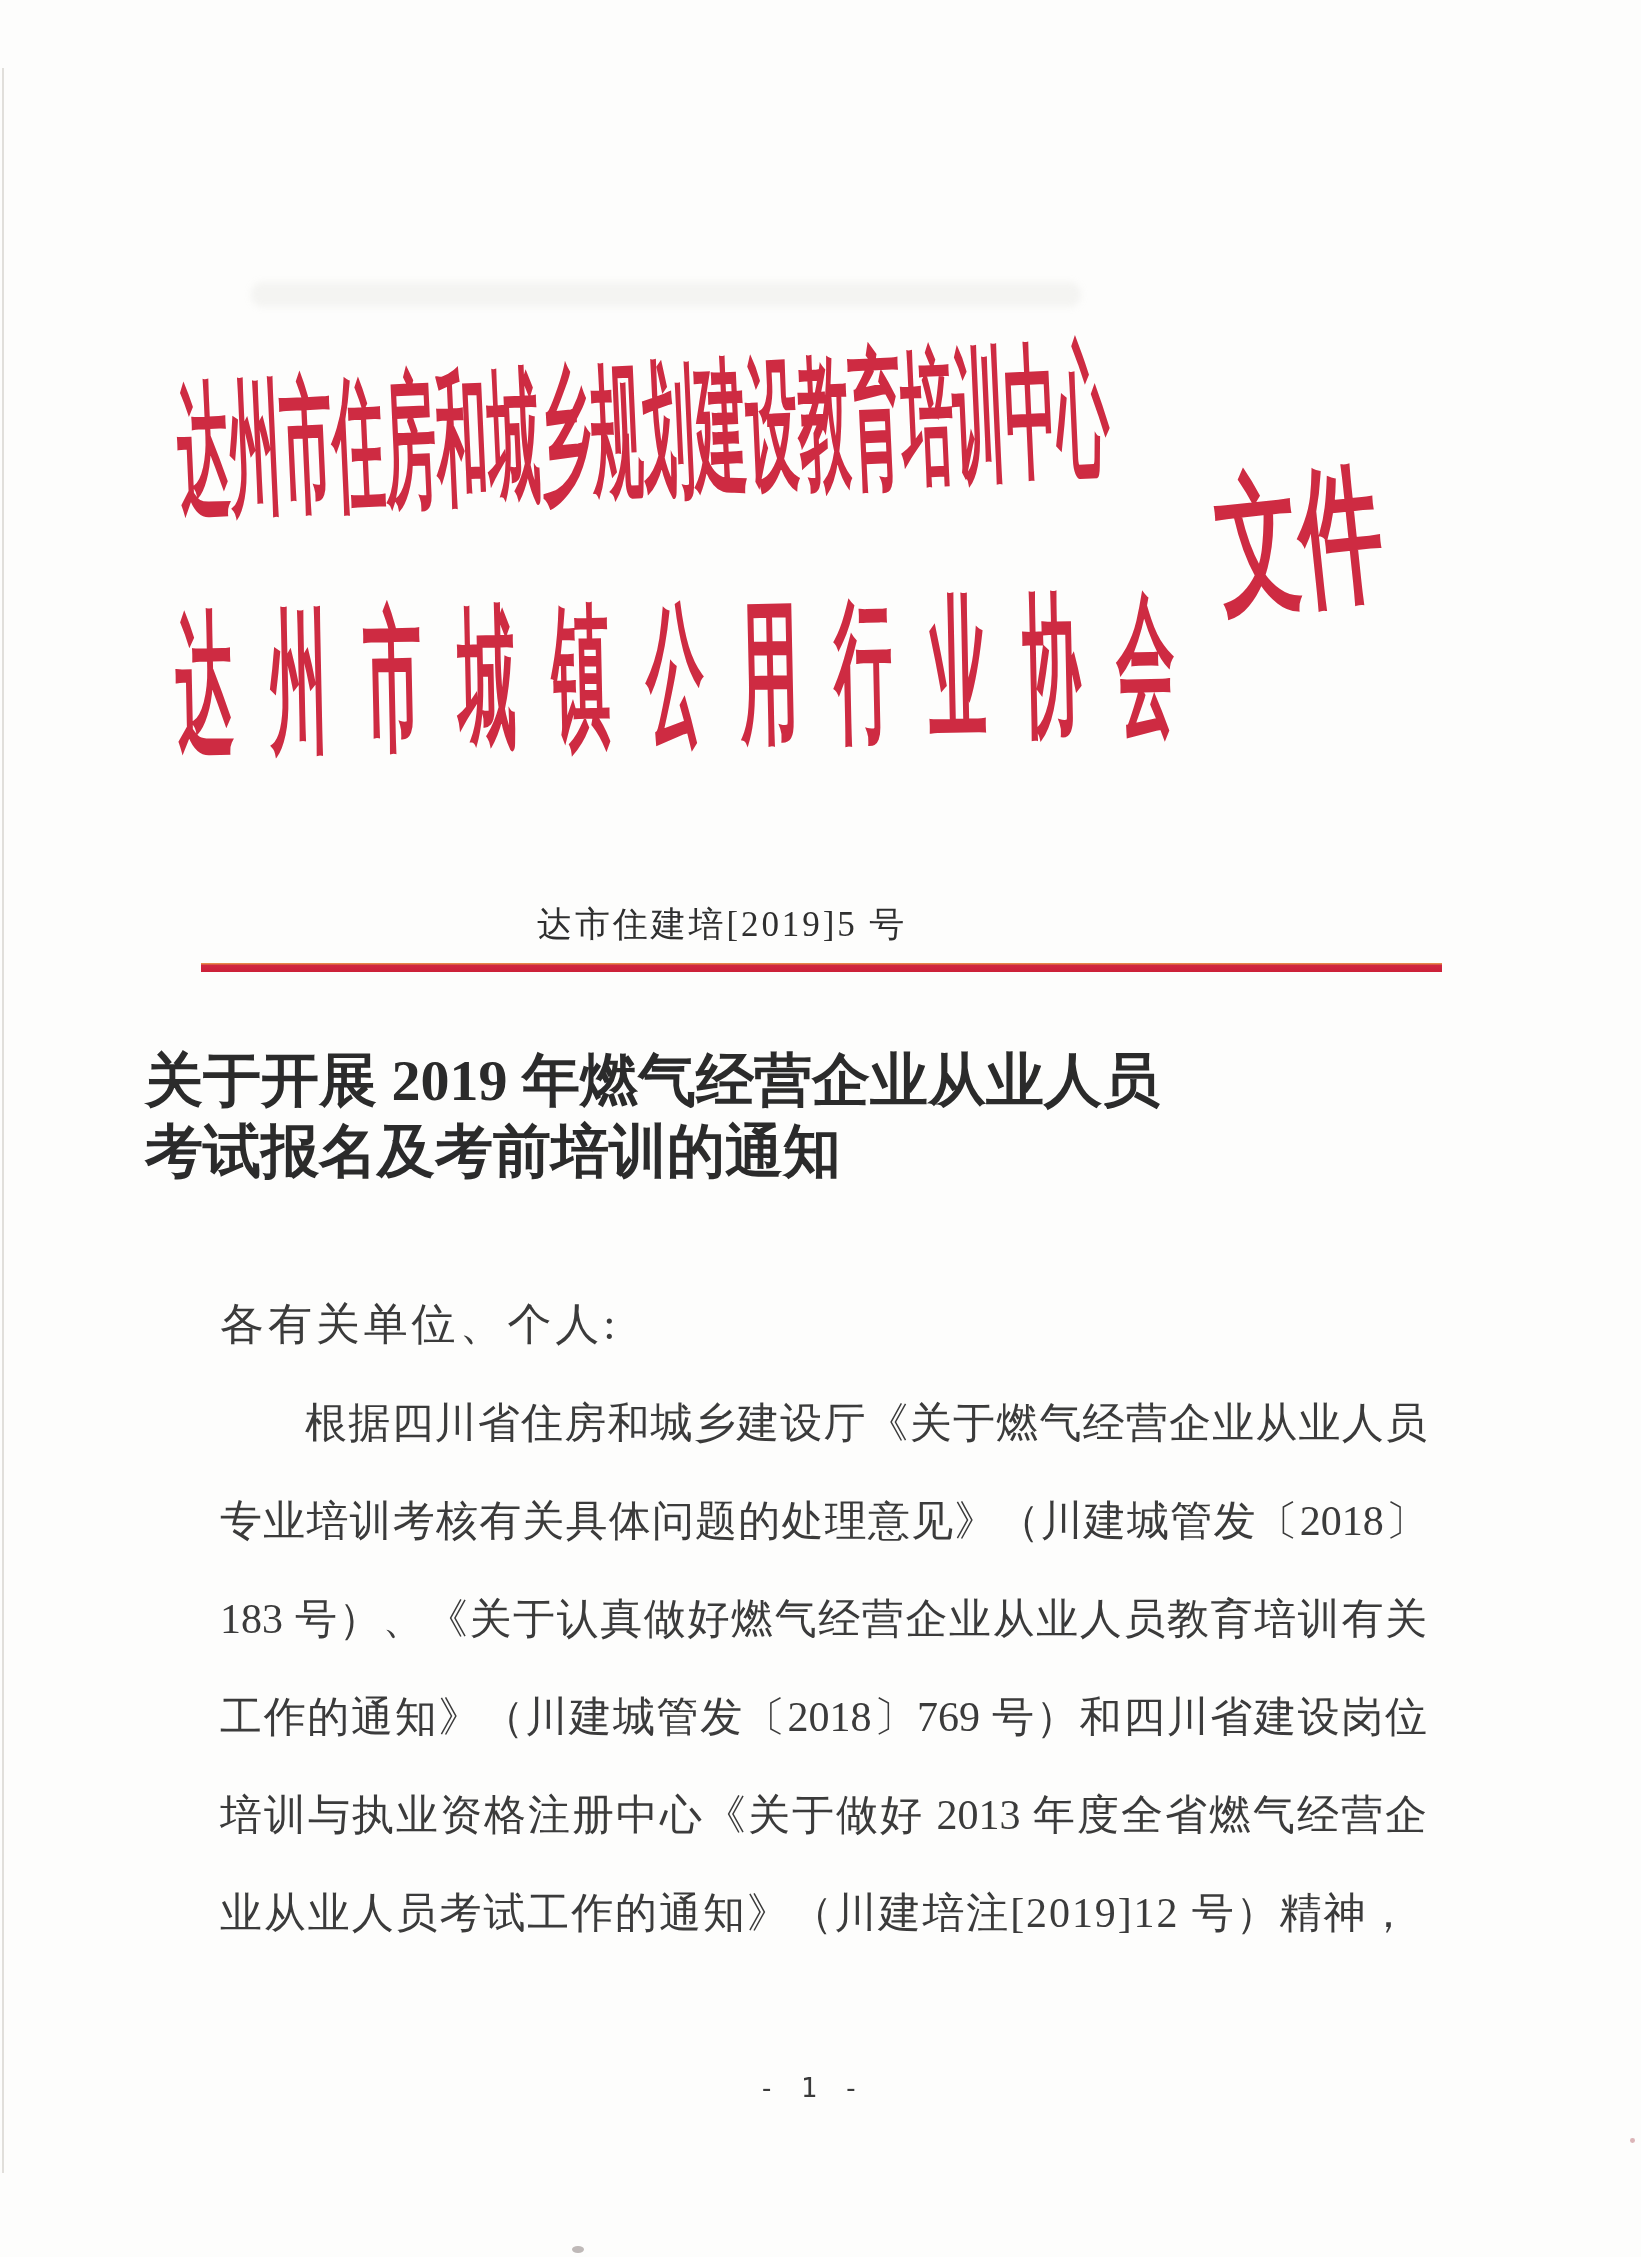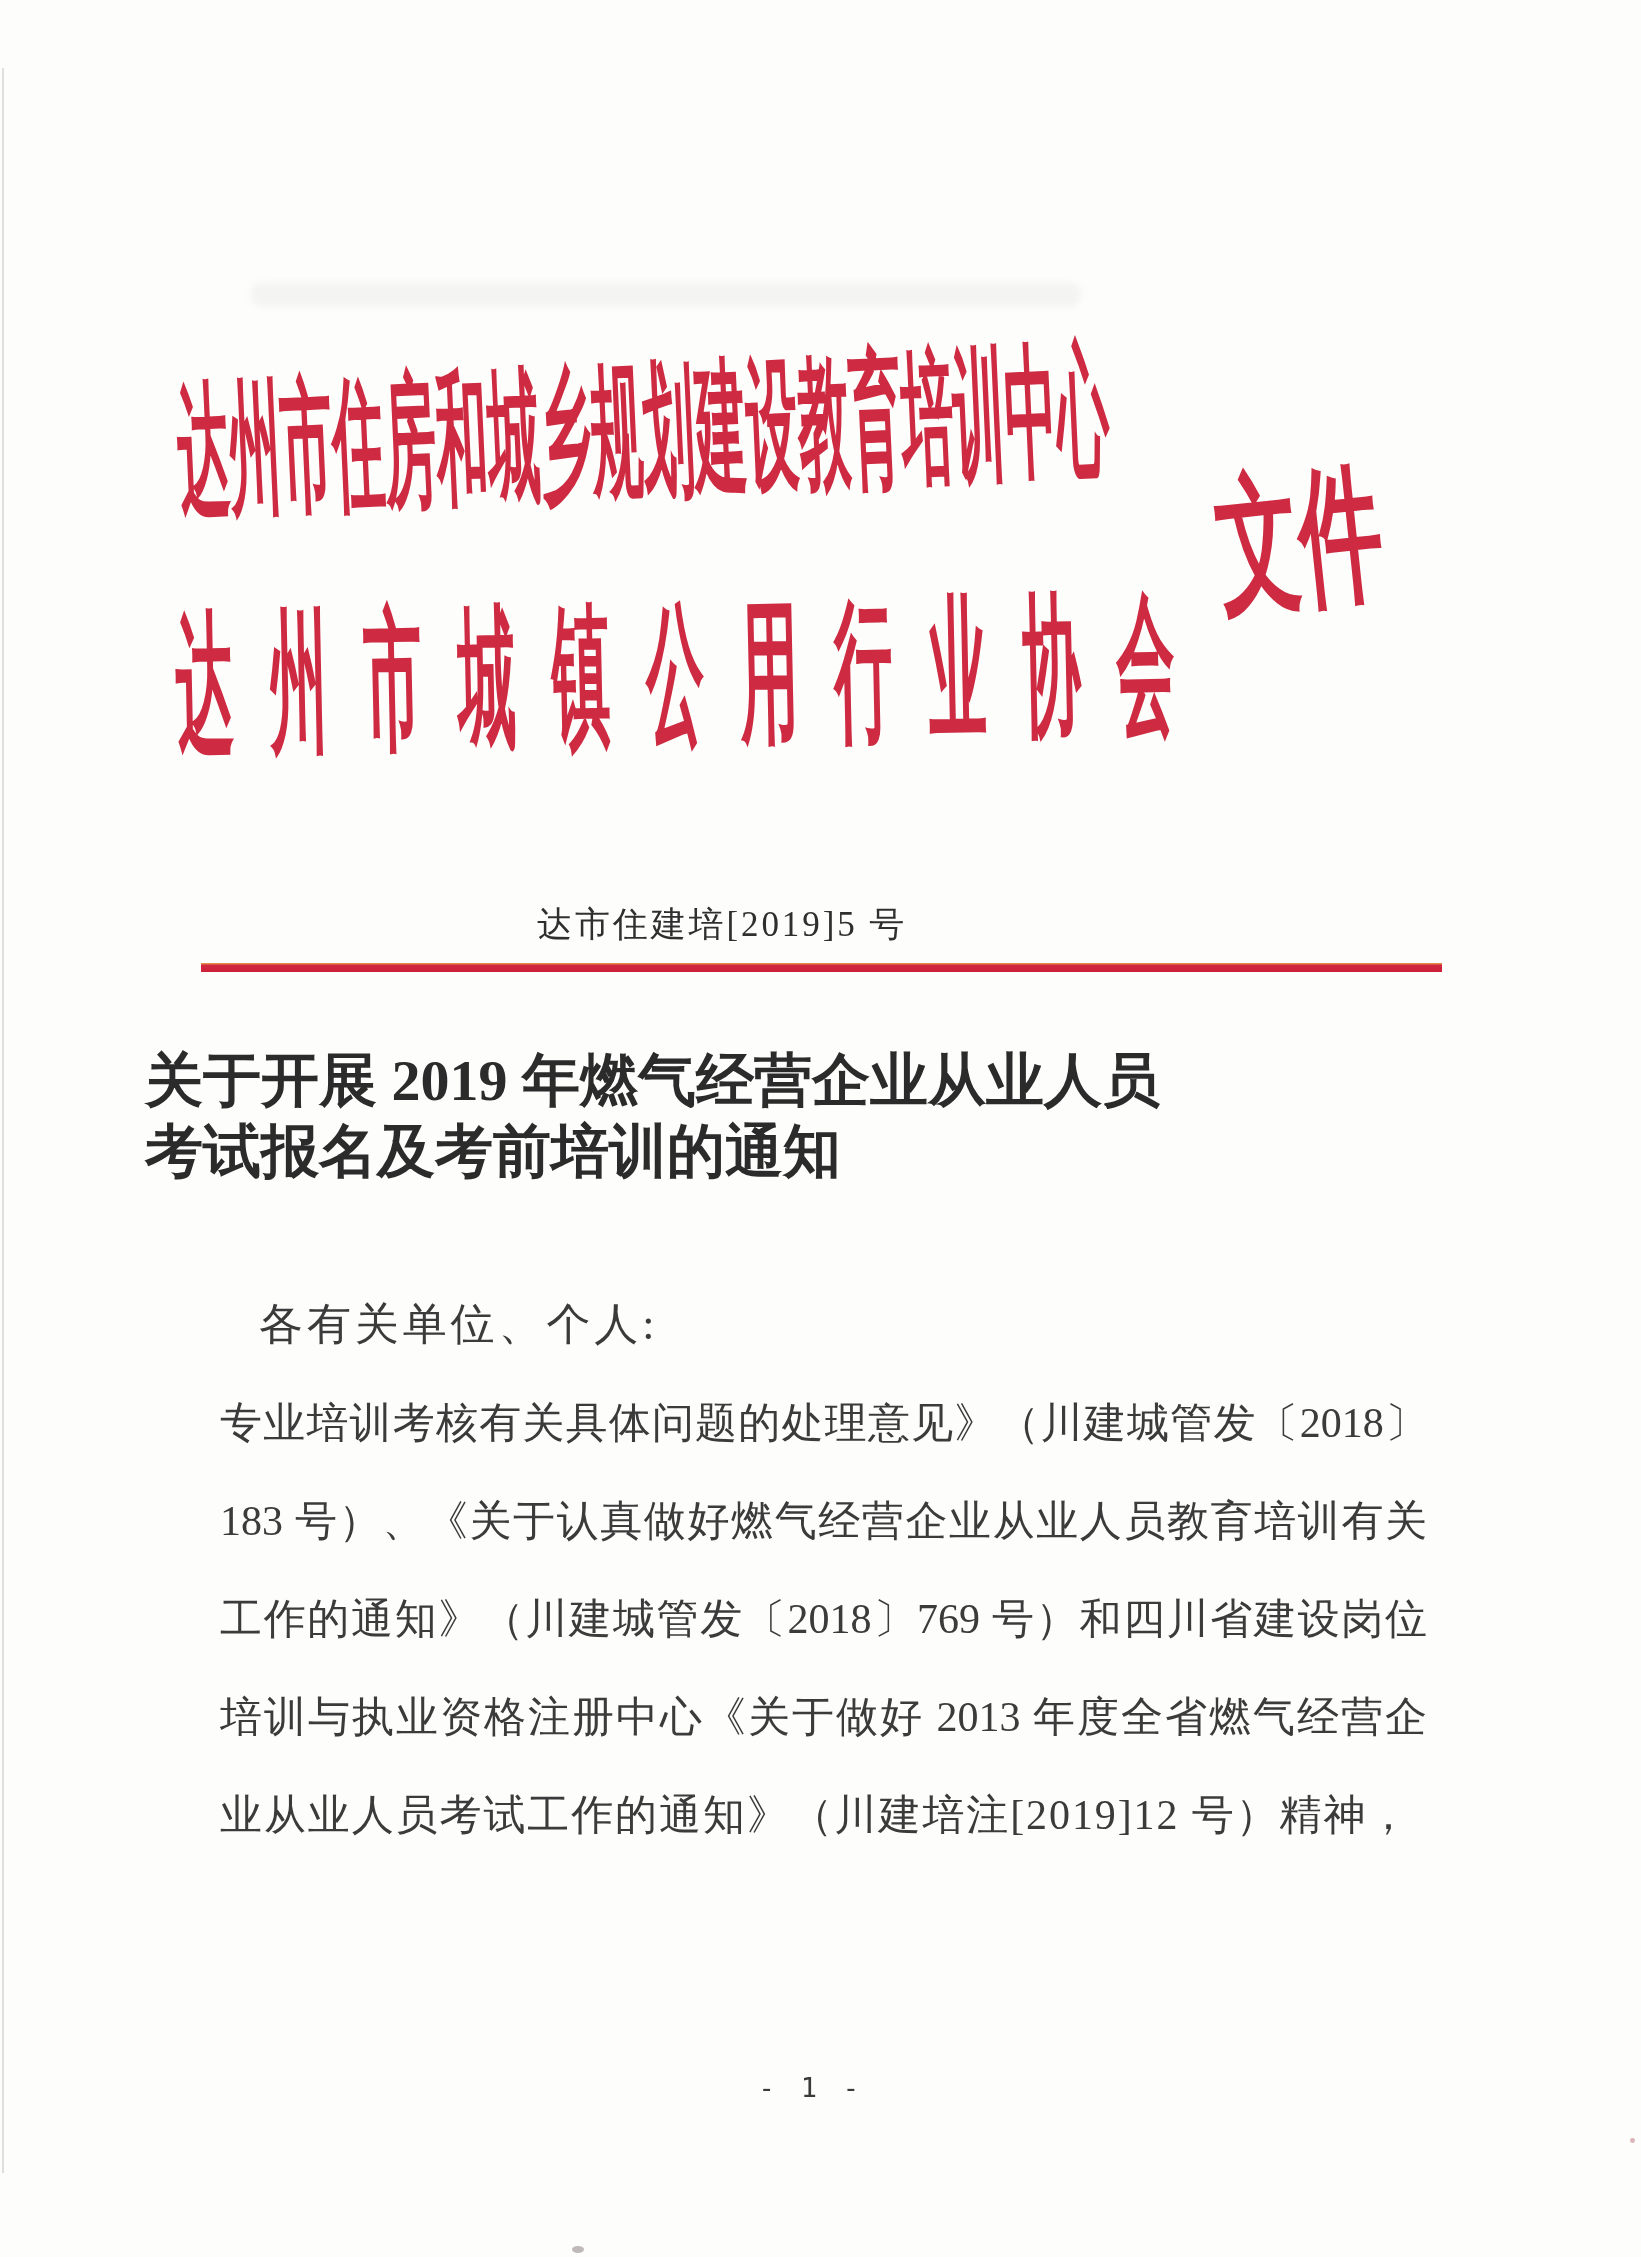--- a/index.html
+++ b/index.html
@@ -116,21 +116,20 @@
 
   
   .salutation {
     position: absolute;
     left: 220px; top: 1303px;
     font-size: 44px;
     color: #3b3b3b;
     letter-spacing: 3.9px;
     line-height: 1;
     white-space: nowrap;
-    margin-left: 39px;
   }
   .para {
     position: absolute;
     left: 220px; top: 1402px;
     width: 1207px;
     color: #3b3b3b;
     font-size: 42px;
   }
   .pline {
     line-height: 1;
@@ -177,20 +176,21 @@
   <div class="redline"></div>
 
   <div class="title">
     <div class="t1">关于开展 2019 年燃气经营企业从业人员</div>
     <div class="t2">考试报名及考前培训的通知</div>
   </div>
 
   <div class="salutation">各有关单位、个人:</div>
 
   <div class="para">
+    <div class="pline first">根据四川省住房和城乡建设厅《关于燃气经营企业从业人员</div>
     <div class="pline">专业培训考核有关具体问题的处理意见》（川建城管发〔2018〕</div>
     <div class="pline">183 号）、《关于认真做好燃气经营企业从业人员教育培训有关</div>
     <div class="pline">工作的通知》（川建城管发〔2018〕769 号）和四川省建设岗位</div>
     <div class="pline">培训与执业资格注册中心《关于做好 2013 年度全省燃气经营企</div>
     <div class="pline last">业从业人员考试工作的通知》（川建培注[2019]12 号）精神，</div>
   </div>
 
   <div class="pagenum">- 1 -</div>
 
 </div>

